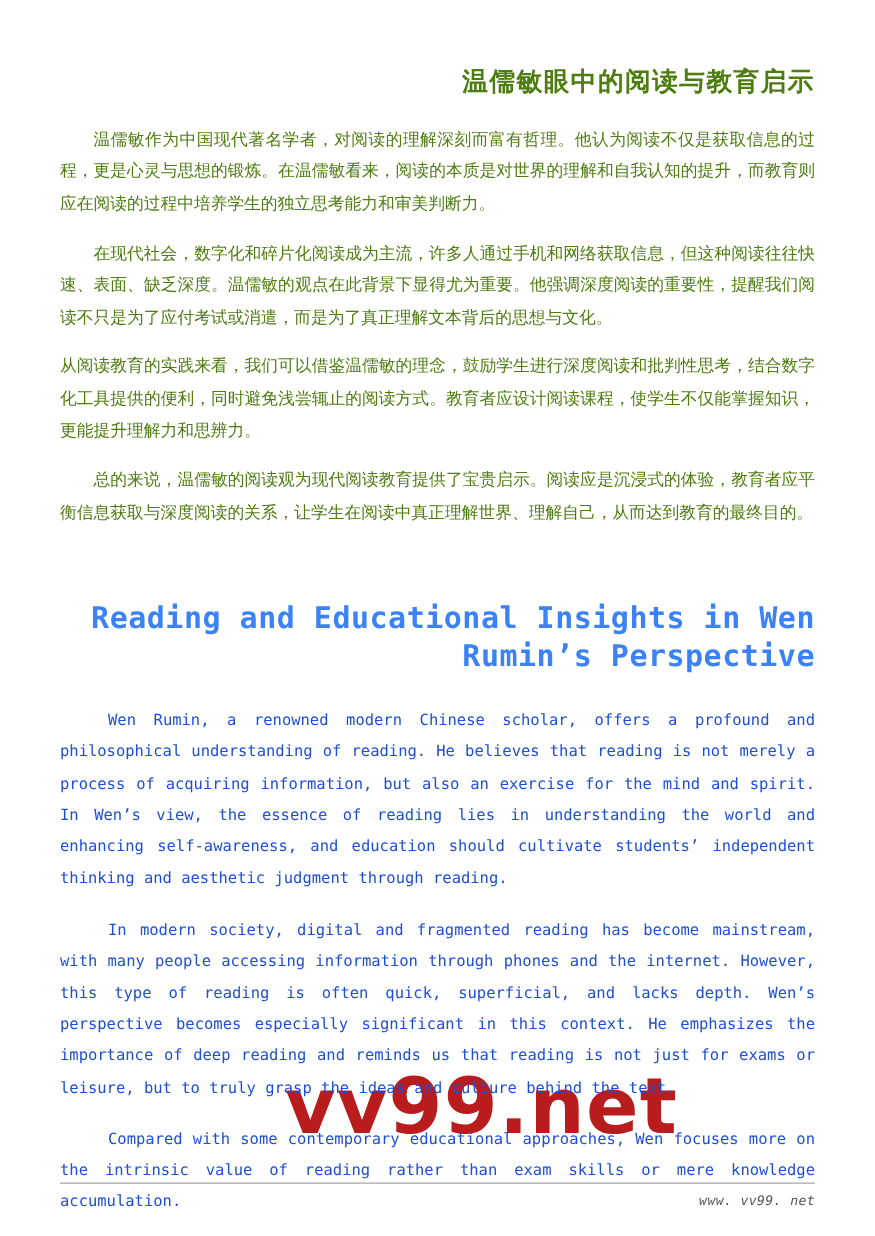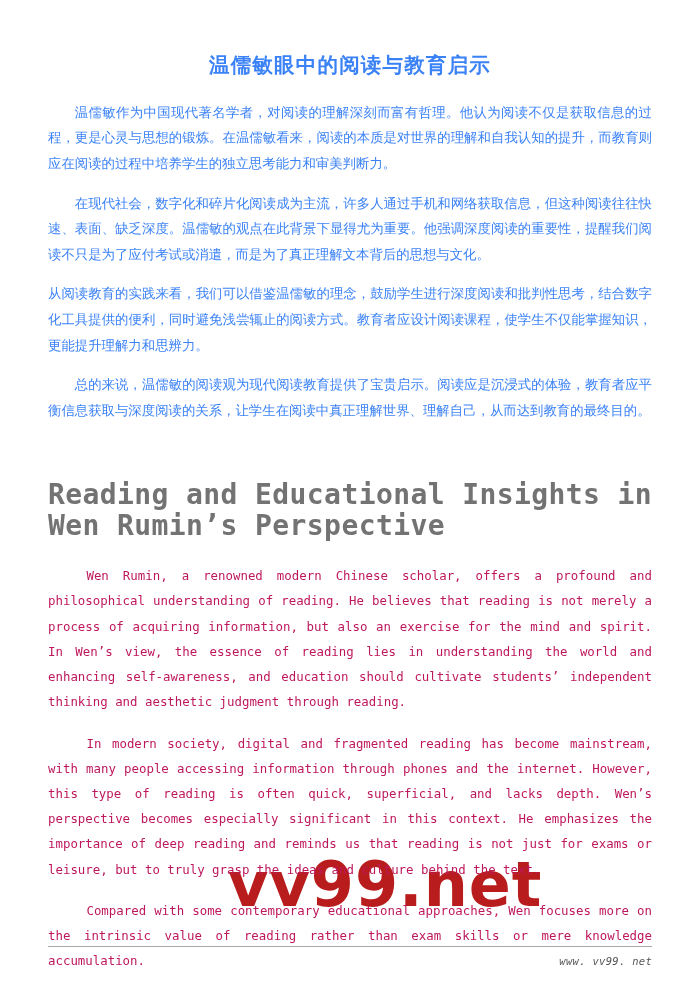--- a/index.html
+++ b/index.html
@@ -42,63 +42,63 @@
     user-select: none;
   }
 
   .content {
     position: relative;
     z-index: 2;
   }
 
   
   .cn-title {
-    text-align: center;
+    text-align: right;
     font-family: "DejaVu Sans", "Liberation Sans", sans-serif;
     font-weight: bold;
     font-size: 20.5px;
     letter-spacing: 1.2px;
-    color: #3b82f6;
+    color: #4d7c0f;
     margin: 0;
     padding-top: 50px;
     padding-bottom: 2px;
     line-height: 1.5;
   }
 
   .cn-p {
     font-family: "DejaVu Sans", "Liberation Sans", sans-serif;
     font-size: 13.4px;
     line-height: 25.6px;
-    color: #3b82f6;
+    color: #4d7c0f;
     text-align: justify;
     text-justify: inter-ideograph;
     margin: 0;
     padding-top: 14px;
   }
   .cn-p.indent { text-indent: 2em; }
   .cn-p.first { padding-top: 17px; }
 
   
   .en-title {
-    text-align: left;
+    text-align: right;
     font-family: "DejaVu Sans Mono", "Liberation Mono", monospace;
     font-weight: bold;
-    font-size: 28px;
+    font-size: 24px;
     letter-spacing: 0.4px;
-    color: #737373;
+    color: #3b82f6;
     margin: 0;
     padding-top: 56px;
     line-height: 31px;
   }
 
   .en-p {
     font-family: "DejaVu Sans Mono", "Liberation Mono", monospace;
     font-size: 12.4px;
     line-height: 25.2px;
-    color: #be185d;
+    color: #1d4ed8;
     text-align: justify;
     margin: 0;
     padding-top: 16px;
   }
   .en-p.indent { text-indent: 3.1em; }
   .en-p.first { padding-top: 22px; }
 
   
   .footer {
     position: absolute;

